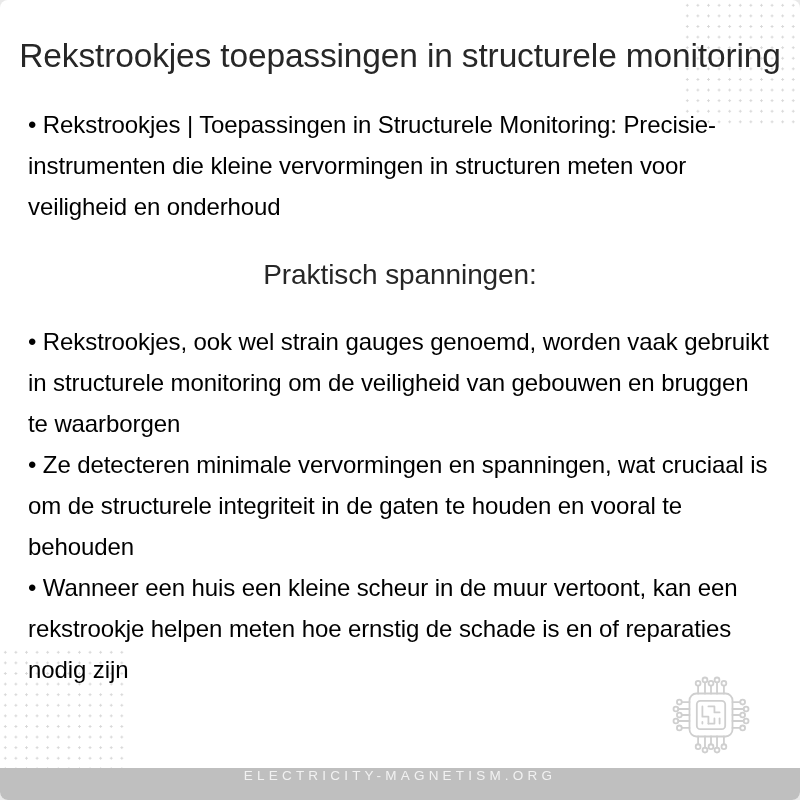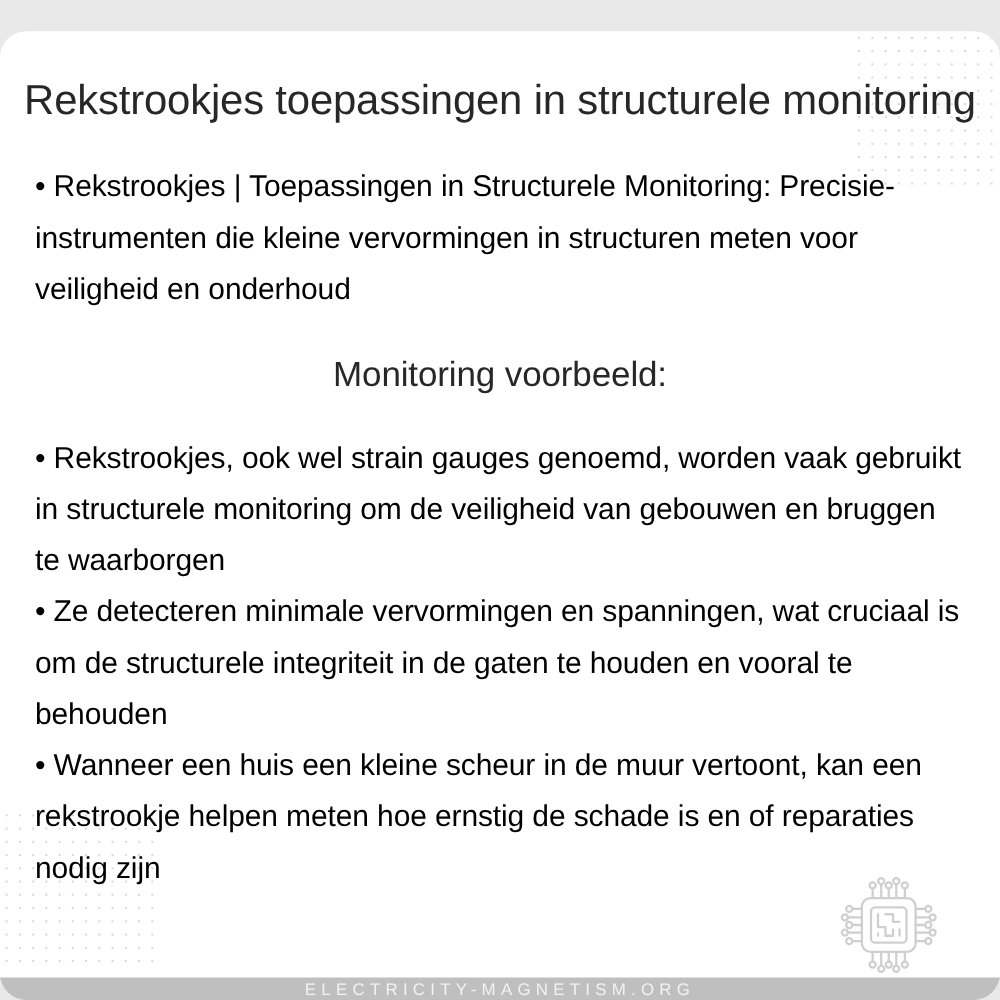--- a/index.html
+++ b/index.html
@@ -17,23 +17,22 @@
     height: 800px;
     overflow: hidden;
     background: #e9e9e9;
   }
 
   
   .card {
     position: absolute;
     inset: 0;
     background: #ffffff;
-    border-radius: 21px;
+    border-radius: 8px;
     overflow: hidden;
-    margin-top: 25px;
   }
 
   
   .dots {
     position: absolute;
     background-image: radial-gradient(#d8d8d8 1.15px, transparent 1.2px);
     background-size: 10.6px 10.6px;
     background-position: 0 0;
     pointer-events: none;
   }
@@ -109,24 +108,23 @@
     height: 86px;
     opacity: 1;
   }
 
   
   .footer {
     position: absolute;
     left: 0;
     right: 0;
     bottom: 0;
-    height: 18px;
+    height: 32px;
     background: #bfbfbf;
     display: flex;
-    align-items: center;
     justify-content: center;
   }
   .footer-text {
     color: #f2f2f2;
     font-size: 13.5px;
     letter-spacing: 4.2px;
     font-weight: 400;
   }
 </style>
 </head>
@@ -136,21 +134,21 @@
   <div class="card">
 
     <div class="dots dots-tr"></div>
     <div class="dots dots-bl"></div>
 
     <div class="title">Rekstrookjes toepassingen in structurele monitoring</div>
 
     <div class="content">
       <p class="para intro">• Rekstrookjes | Toepassingen in Structurele Monitoring: Precisie-instrumenten die kleine vervormingen in structuren meten voor veiligheid en onderhoud</p>
 
-      <div class="section-head">Monitoring voorbeeld:</div>
+      <div class="section-head">Praktisch spanningen:</div>
 
       <div class="bullets">
         <p class="para">• Rekstrookjes, ook wel strain gauges genoemd, worden vaak gebruikt in structurele monitoring om de veiligheid van gebouwen en bruggen te waarborgen</p>
         <p class="para">• Ze detecteren minimale vervormingen en spanningen, wat cruciaal is om de structurele integriteit in de gaten te houden en vooral te behouden</p>
         <p class="para">• Wanneer een huis een kleine scheur in de muur vertoont, kan een rekstrookje helpen meten hoe ernstig de schade is en of reparaties nodig zijn</p>
       </div>
     </div>
 
     <svg class="chip-icon" viewBox="0 0 100 100">
       <g fill="none" stroke="#cfcfcf" stroke-width="2.1" stroke-linecap="round" stroke-linejoin="round">

